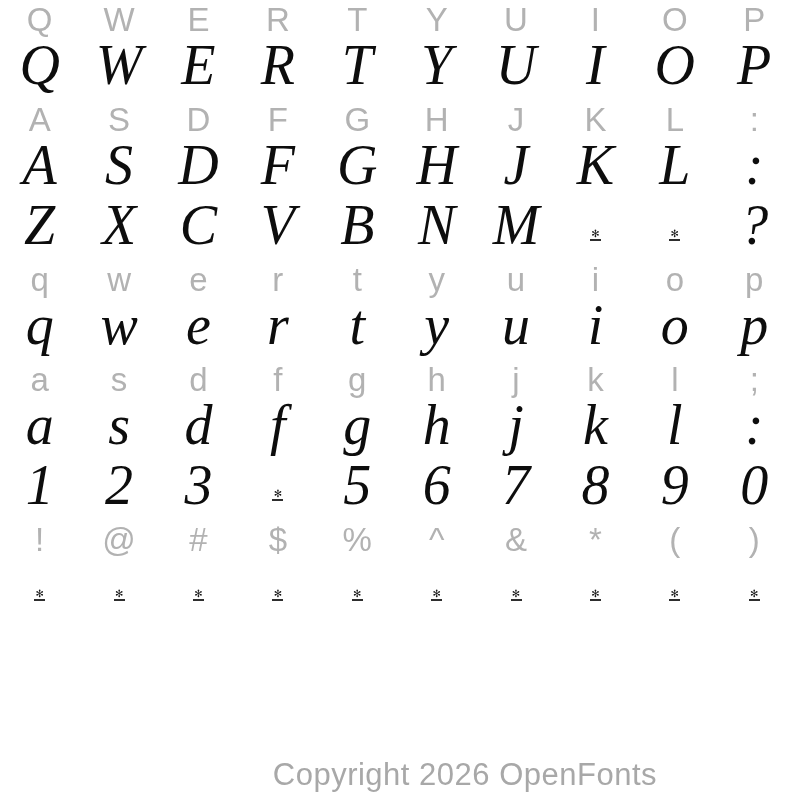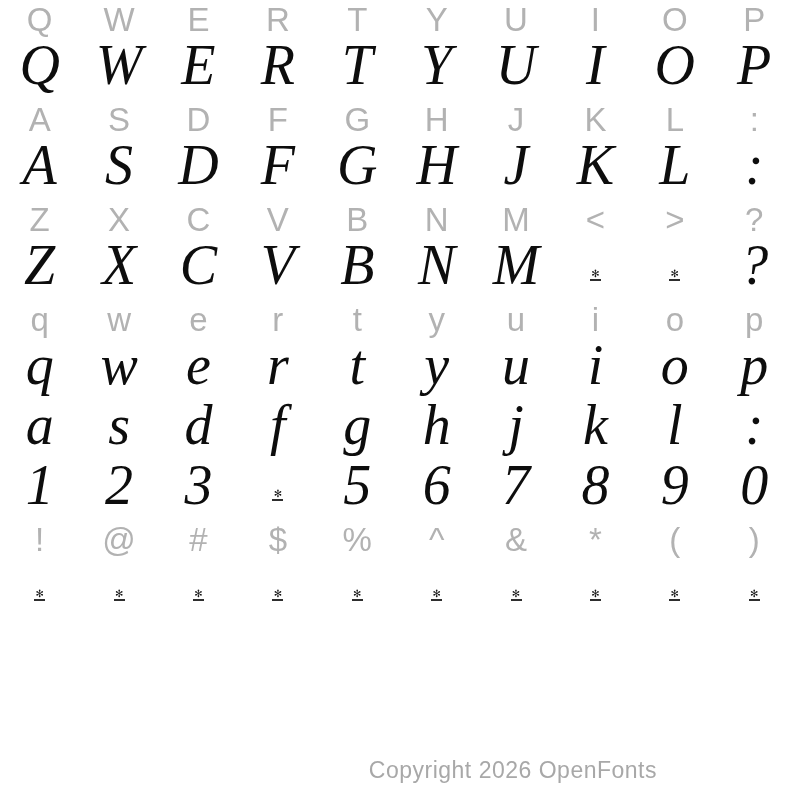--- a/index.html
+++ b/index.html
@@ -60,37 +60,37 @@
     border-bottom: 2px solid #2e2e2e;
     padding-bottom: 1px;
     vertical-align: 7px;
     text-align: center;
   }
   .copyright {
     position: absolute;
     top: 757px;
     right: 54px;
     font-family: "Liberation Sans", sans-serif;
-    font-size: 23px;
+    font-size: 31px;
     letter-spacing: 0.5px;
     color: #a8a8a8;
   }
 </style>
 </head>
 <body>
 
 <div class="sheet">
   <div class="rows">
       <div class="glyph-row ref"><span class="glyph-cell">Q</span><span class="glyph-cell">W</span><span class="glyph-cell">E</span><span class="glyph-cell">R</span><span class="glyph-cell">T</span><span class="glyph-cell">Y</span><span class="glyph-cell">U</span><span class="glyph-cell">I</span><span class="glyph-cell">O</span><span class="glyph-cell">P</span></div>
       <div class="glyph-row spec"><span class="glyph-cell">Q</span><span class="glyph-cell">W</span><span class="glyph-cell">E</span><span class="glyph-cell">R</span><span class="glyph-cell">T</span><span class="glyph-cell">Y</span><span class="glyph-cell">U</span><span class="glyph-cell">I</span><span class="glyph-cell">O</span><span class="glyph-cell">P</span></div>
       <div class="glyph-row ref"><span class="glyph-cell">A</span><span class="glyph-cell">S</span><span class="glyph-cell">D</span><span class="glyph-cell">F</span><span class="glyph-cell">G</span><span class="glyph-cell">H</span><span class="glyph-cell">J</span><span class="glyph-cell">K</span><span class="glyph-cell">L</span><span class="glyph-cell">:</span></div>
       <div class="glyph-row spec"><span class="glyph-cell">A</span><span class="glyph-cell">S</span><span class="glyph-cell">D</span><span class="glyph-cell">F</span><span class="glyph-cell">G</span><span class="glyph-cell">H</span><span class="glyph-cell">J</span><span class="glyph-cell">K</span><span class="glyph-cell">L</span><span class="glyph-cell">:</span></div>
-      <div class="glyph-row ref"><span class="glyph-cell">Z</span><span class="glyph-cell">X</span><span class="glyph-cell">C</span><span class="glyph-cell">V</span><span class="glyph-cell">B</span><span class="glyph-cell">N</span><span class="glyph-cell">M</span><span class="glyph-cell">&lt;</span><span class="glyph-cell">&gt;</span><span class="glyph-cell">?</span></div>
       <div class="glyph-row spec"><span class="glyph-cell">Z</span><span class="glyph-cell">X</span><span class="glyph-cell">C</span><span class="glyph-cell">V</span><span class="glyph-cell">B</span><span class="glyph-cell">N</span><span class="glyph-cell">M</span><span class="glyph-cell"><span class="missing-mark">✻</span></span><span class="glyph-cell"><span class="missing-mark">✻</span></span><span class="glyph-cell">?</span></div>
       <div class="glyph-row ref"><span class="glyph-cell">q</span><span class="glyph-cell">w</span><span class="glyph-cell">e</span><span class="glyph-cell">r</span><span class="glyph-cell">t</span><span class="glyph-cell">y</span><span class="glyph-cell">u</span><span class="glyph-cell">i</span><span class="glyph-cell">o</span><span class="glyph-cell">p</span></div>
       <div class="glyph-row spec"><span class="glyph-cell">q</span><span class="glyph-cell">w</span><span class="glyph-cell">e</span><span class="glyph-cell">r</span><span class="glyph-cell">t</span><span class="glyph-cell">y</span><span class="glyph-cell">u</span><span class="glyph-cell">i</span><span class="glyph-cell">o</span><span class="glyph-cell">p</span></div>
+      <div class="glyph-row ref"><span class="glyph-cell">a</span><span class="glyph-cell">s</span><span class="glyph-cell">d</span><span class="glyph-cell">f</span><span class="glyph-cell">g</span><span class="glyph-cell">h</span><span class="glyph-cell">j</span><span class="glyph-cell">k</span><span class="glyph-cell">l</span><span class="glyph-cell">;</span></div>
       <div class="glyph-row spec"><span class="glyph-cell">a</span><span class="glyph-cell">s</span><span class="glyph-cell">d</span><span class="glyph-cell">f</span><span class="glyph-cell">g</span><span class="glyph-cell">h</span><span class="glyph-cell">j</span><span class="glyph-cell">k</span><span class="glyph-cell">l</span><span class="glyph-cell">:</span></div>
       <div class="glyph-row spec"><span class="glyph-cell">1</span><span class="glyph-cell">2</span><span class="glyph-cell">3</span><span class="glyph-cell"><span class="missing-mark">✻</span></span><span class="glyph-cell">5</span><span class="glyph-cell">6</span><span class="glyph-cell">7</span><span class="glyph-cell">8</span><span class="glyph-cell">9</span><span class="glyph-cell">0</span></div>
       <div class="glyph-row ref"><span class="glyph-cell">!</span><span class="glyph-cell">@</span><span class="glyph-cell">#</span><span class="glyph-cell">$</span><span class="glyph-cell">%</span><span class="glyph-cell">^</span><span class="glyph-cell">&amp;</span><span class="glyph-cell">*</span><span class="glyph-cell">(</span><span class="glyph-cell">)</span></div>
       <div class="glyph-row spec"><span class="glyph-cell"><span class="missing-mark">✻</span></span><span class="glyph-cell"><span class="missing-mark">✻</span></span><span class="glyph-cell"><span class="missing-mark">✻</span></span><span class="glyph-cell"><span class="missing-mark">✻</span></span><span class="glyph-cell"><span class="missing-mark">✻</span></span><span class="glyph-cell"><span class="missing-mark">✻</span></span><span class="glyph-cell"><span class="missing-mark">✻</span></span><span class="glyph-cell"><span class="missing-mark">✻</span></span><span class="glyph-cell"><span class="missing-mark">✻</span></span><span class="glyph-cell"><span class="missing-mark">✻</span></span></div>
     </div>
   <div class="copyright">Copyright 2026 OpenFonts</div>
 </div>
 
 </body></html>

